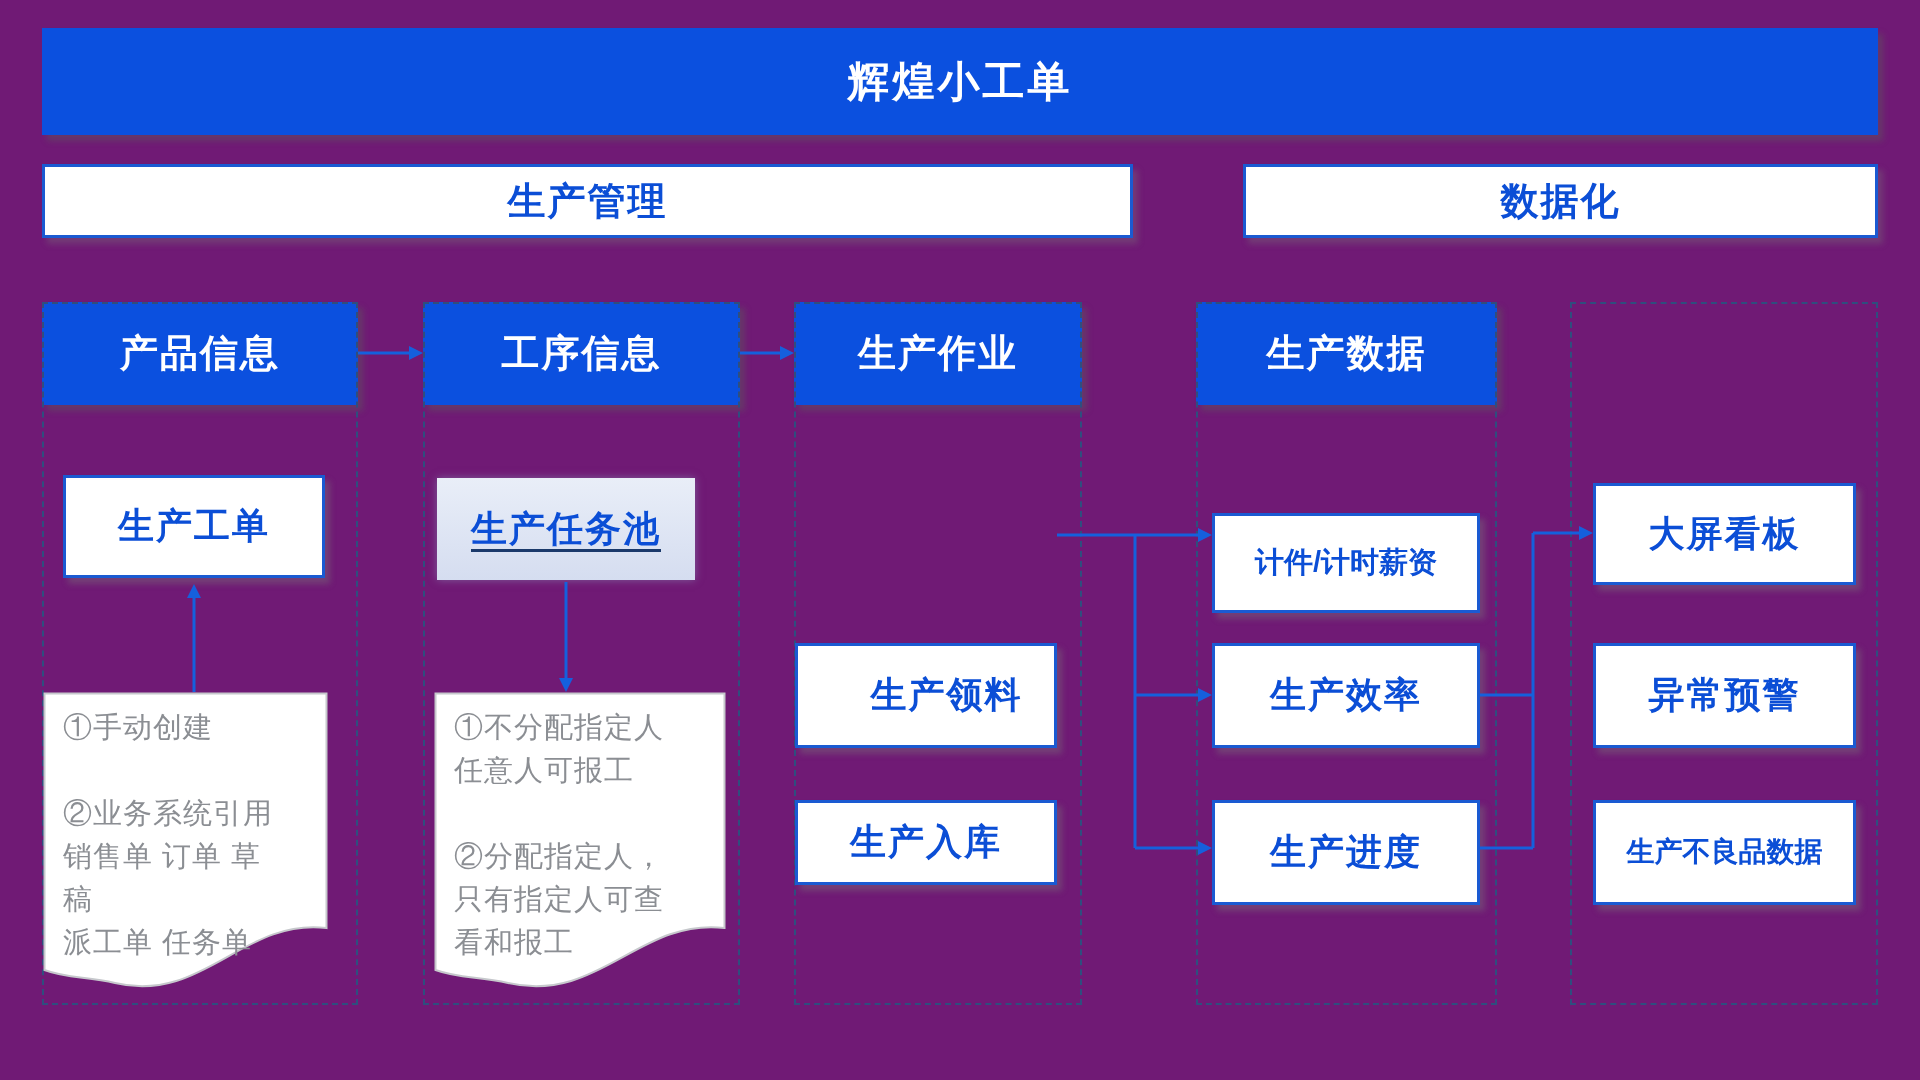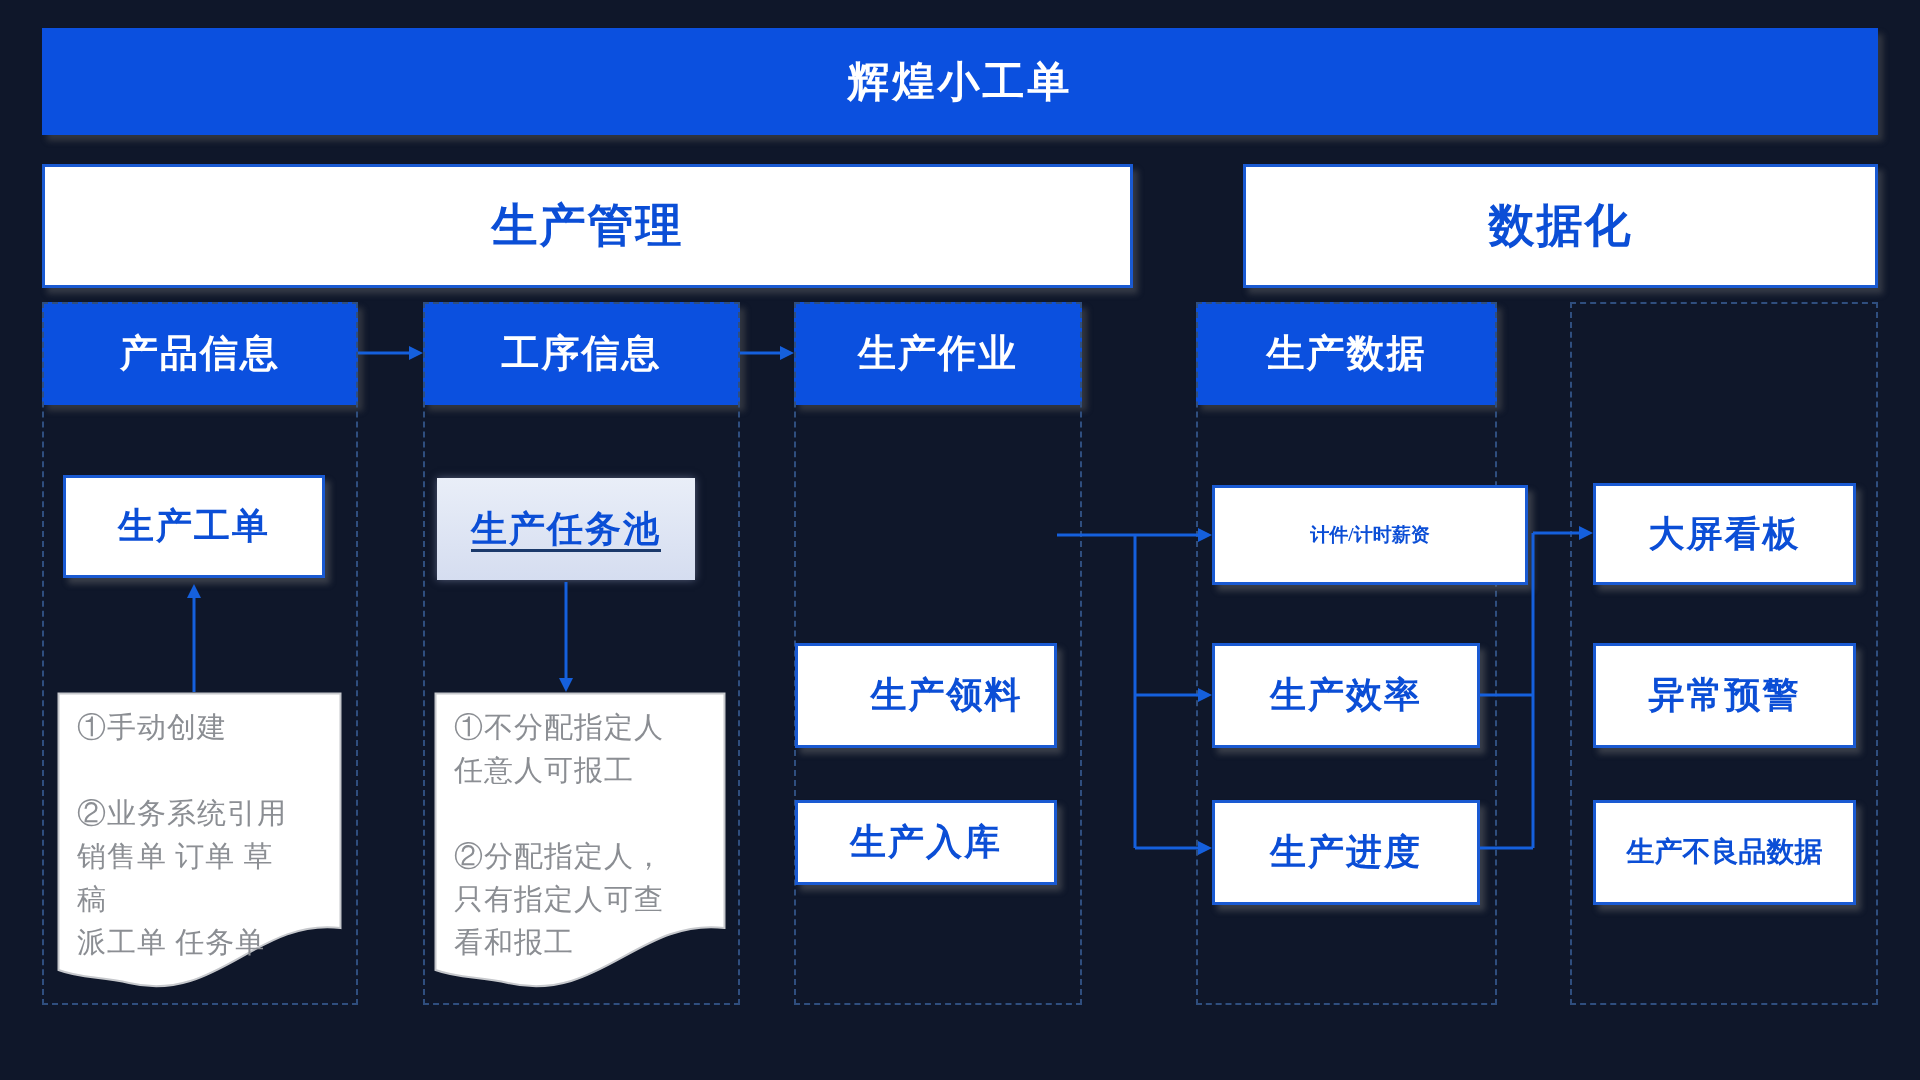--- a/index.html
+++ b/index.html
@@ -1,32 +1,32 @@
 <!DOCTYPE html>
 <html><head>
 <meta charset="utf-8">
 <style>
   html,body{margin:0;padding:0;background:#ffffff;}
   .stage{
-    position:relative;width:1920px;height:1080px;background:#0f172a;overflow:hidden;
-    font-family:Liberation Serif, serif;
+    position:relative;width:1920px;height:1080px;background:#701a75;overflow:hidden;
+    font-family:Liberation Sans, sans-serif;
   }
   
   .banner{
     position:absolute;left:42px;top:28px;width:1836px;height:107px;
     background:var(--blue-fill);color:#fff;display:flex;align-items:center;justify-content:center;
     font-size:42px;font-weight:bold;letter-spacing:3px;
     box-shadow:5px 6px 6px rgba(90,90,90,.45);
   }
   
   .section{
-    position:absolute;top:164px;height:124px;background:#fff;
+    position:absolute;top:164px;height:74px;background:#fff;
     border:3px solid var(--blue-border);box-sizing:border-box;
     display:flex;align-items:center;justify-content:center;
-    color:var(--blue-text);font-size:46px;font-weight:bold;letter-spacing:2px;
+    color:var(--blue-text);font-size:38px;font-weight:bold;letter-spacing:2px;
     box-shadow:5px 6px 6px rgba(120,120,120,.35);
   }
   .sec-1{left:42px;width:1091px;}
   .sec-2{left:1243px;width:635px;}
   
   .col{position:absolute;top:302px;height:703px;}
   .col .dash{position:absolute;inset:0;border:2px dashed var(--dash);z-index:4;pointer-events:none;}
   .col .header{
     position:absolute;left:0;right:0;top:0;height:103px;background:var(--blue-fill);
     display:flex;align-items:center;justify-content:center;color:#fff;
@@ -42,21 +42,21 @@
   .node{
     position:absolute;background:#fff;border:3px solid var(--blue-border);box-sizing:border-box;
     display:flex;flex-direction:column;align-items:center;justify-content:center;
     color:var(--blue-text);font-weight:bold;font-size:36px;letter-spacing:2px;z-index:5;
     box-shadow:5px 6px 6px rgba(120,120,120,.4);text-align:center;line-height:1.3;
   }
   .n-workorder{left:63px;top:475px;width:262px;height:103px;}
   .n-c3b1{left:795px;top:483px;width:262px;height:105px;line-height:1.25;}
   .n-c3b2{left:795px;top:643px;width:262px;height:105px;padding-left:41px;}
   .n-c3b3{left:795px;top:800px;width:262px;height:85px;}
-  .n-c4b1{left:1212px;top:485px;width:316px;height:100px;font-size:19px;letter-spacing:0;}
+  .n-c4b1{left:1212px;top:513px;width:268px;height:100px;font-size:29px;letter-spacing:0;}
   .n-c4b2{left:1212px;top:643px;width:268px;height:105px;}
   .n-c4b3{left:1212px;top:800px;width:268px;height:105px;}
   .n-c5b1{left:1593px;top:483px;width:263px;height:102px;}
   .n-c5b2{left:1593px;top:643px;width:263px;height:105px;}
   .n-c5b3{left:1593px;top:800px;width:263px;height:105px;font-size:28px;letter-spacing:0;}
   
   .hl{
     position:absolute;left:437px;top:478px;width:258px;height:102px;z-index:5;
     background:linear-gradient(180deg,var(--hl-bg1) 0%,var(--hl-bg2) 100%);
     display:flex;align-items:center;justify-content:center;
@@ -65,21 +65,21 @@
     box-shadow:0 0 8px rgba(140,150,185,.55);
   }
   
   .note{position:absolute;z-index:5;}
   .note svg{position:absolute;inset:0;}
   .note .txt{
     position:absolute;left:20px;top:14px;right:8px;
     color:var(--note-text);font-size:29px;line-height:43px;letter-spacing:1px;
   }
   .note .txt div{min-height:43px;}
-  .note-1{left:57px;top:692px;width:249px;height:298px;}
+  .note-1{left:43px;top:692px;width:249px;height:298px;}
   .note-2{left:434px;top:692px;width:292px;height:298px;}
   
   .wires{position:absolute;inset:0;z-index:6;pointer-events:none;}
   .wires line,.wires path{stroke:var(--line);stroke-width:3;fill:none;}
   .wires polygon{fill:var(--line);stroke:none;}
 </style>
 </head>
 <body>
 
 <div class="stage" style="--blue-fill: #0b50df; --blue-border: #1a5ad2; --blue-text: #0b4ed6; --dash: #2f4e7e; --line: #1560dd; --note-border: #c6c8cc; --note-text: #8b8e93; --hl-bg1: #e9eef8; --hl-bg2: #d5ddf0;">

